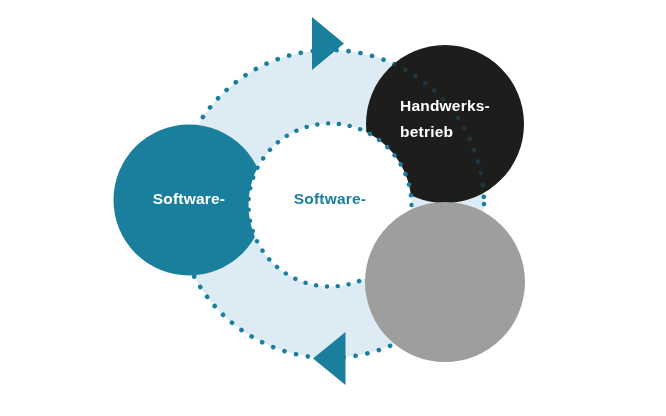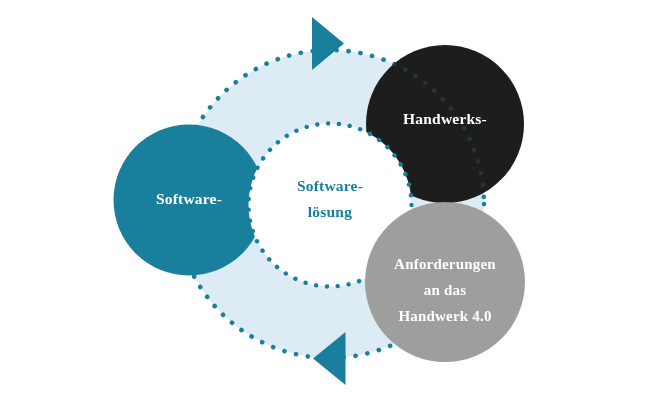--- a/index.html
+++ b/index.html
@@ -16,27 +16,25 @@
     overflow: hidden;
   }
   .stage svg {
     position: absolute;
     left: 0;
     top: 0;
   }
   .label {
     position: absolute;
     transform: translate(-50%, -50%);
-    text-align: center;
     font-weight: bold;
     font-size: 15.5px;
     line-height: 26px;
     white-space: nowrap;
     letter-spacing: 0.2px;
-    font-family: Liberation Serif, serif;
   }
   .label span { display: block; }
   .label-white { color: #ffffff; }
   .label-teal  { color: #1a7f9d; }
   .pos-unternehmen { left: 189px; top: 199px; }
   .pos-loesung     { left: 330px; top: 199px; }
   .pos-betrieb     { left: 445px; top: 119px; }
   .pos-anforderungen { left: 445px; top: 290px; font-size: 15px; }
 </style>
 </head>
@@ -71,26 +69,21 @@
     <polygon points="312,17 312,70 344,43.5" fill="#1a7f9d"></polygon>
     <polygon points="345.5,332 345.5,385 313,358.5" fill="#1a7f9d"></polygon>
   </svg>
 
   <div class="label label-white pos-unternehmen">
     <span>Software-</span>
   </div>
 
   <div class="label label-teal pos-loesung">
     <span>Software-</span>
-    <span>lösung</span>
   </div>
 
   <div class="label label-white pos-betrieb">
     <span>Handwerks-</span>
+    <span>betrieb</span>
   </div>
 
-  <div class="label label-white pos-anforderungen">
-    <span>Anforderungen</span>
-    <span>an das</span>
-    <span>Handwerk 4.0</span>
-  </div>
 
 </div>
 
 </body></html>

